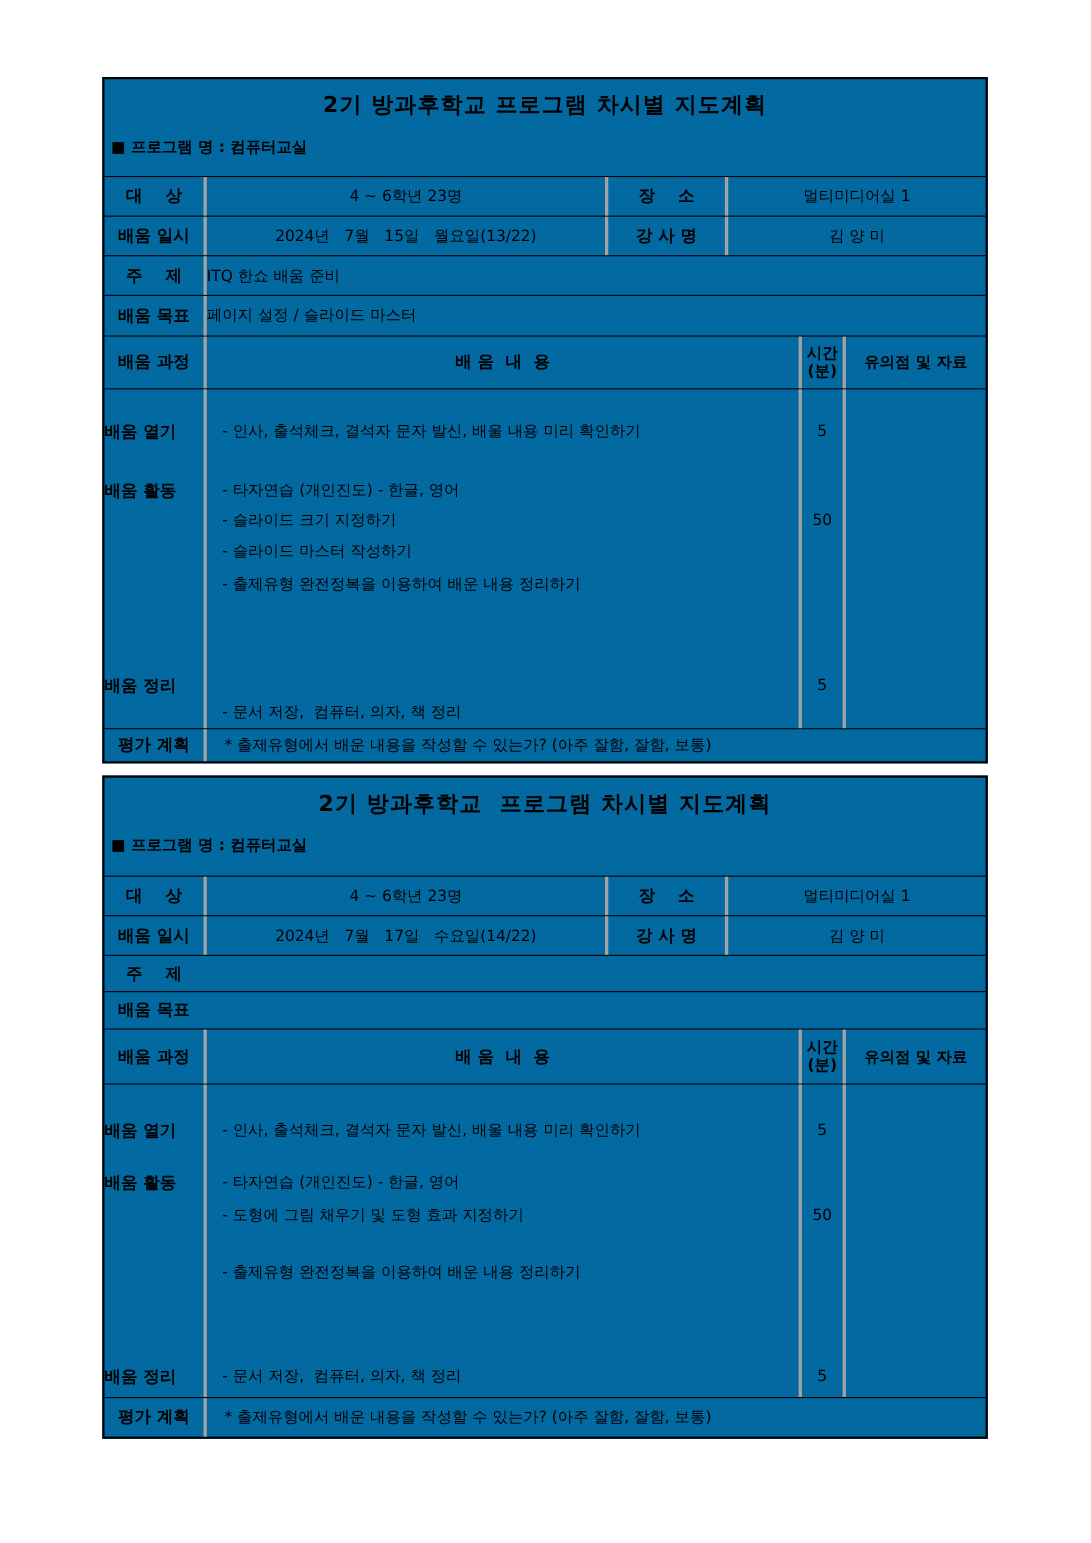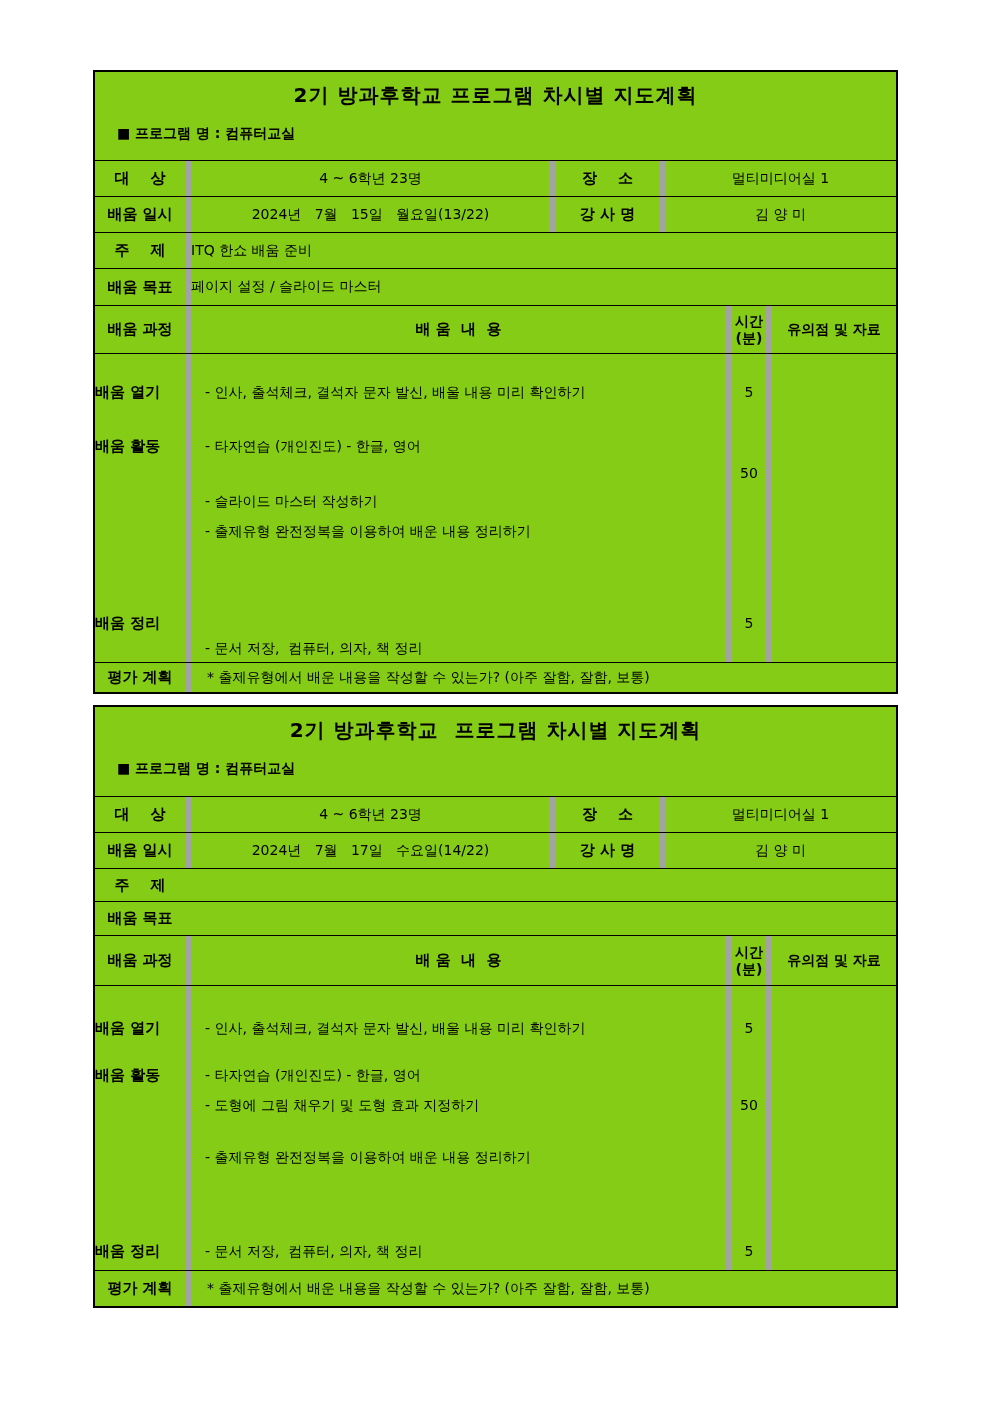--- a/index.html
+++ b/index.html
@@ -7,46 +7,46 @@
     margin: 0; padding: 0;
     width: 992px; height: 1403px;
     background: #ffffff;
     color: #000000;
     font-family: "DejaVu Sans", "Liberation Sans", sans-serif;
   }
   .sheet {
     width: 805px;
     margin-left: 93px;
     border: 2px solid #000;
-    background: #84cc16;
+    background: #0369a1;
   }
   .sheet.t1 { margin-top: 70px; }
   .sheet.t2 { margin-top: 11px; }
 
   .row { display: flex; border-top: 1px solid #000; }
   .title-block { display: block; border-top: none; }
 
   .cell { display: flex; align-items: center; min-width: 0; }
-  .cell + .cell { border-left: 6px solid #a3a3a3; }
+  .cell + .cell { border-left: 3px solid #a3a3a3; }
 
   .label-cell {
     width: 90px; justify-content: center;
     font-weight: bold; font-size: 15px; white-space: pre;
   }
   .value-center { justify-content: center; font-size: 14px; white-space: pre; }
   .value-left { font-size: 14px; white-space: pre; }
 
   
   .doc-title {
     text-align: center; font-weight: bold; font-size: 20px;
     margin-top: 10px; letter-spacing: 1px; white-space: pre;
   }
   .program-line {
     font-weight: bold; font-size: 14px;
-    margin-top: 16px; padding-left: 22px; white-space: pre;
+    margin-top: 16px; padding-left: 6px; white-space: pre;
   }
   .t1 .title-block { height: 78px; }
   .t2 .title-block { height: 79px; }
 
   
   .info-row { height: 36px; }
   .t1 .topic-row { height: 36px; } .t2 .topic-row { height: 33px; }
   .t1 .goal-row  { height: 37px; } .t2 .goal-row  { height: 34px; }
   .t1 .process-row { height: 48px; } .t2 .process-row { height: 50px; }
   .t1 .body-row { height: 309px; } .t2 .body-row { height: 285px; }
@@ -135,20 +135,21 @@
 
   <div class="row body-row">
     <div class="cell body-col label-cell">
       <div class="abs blabel pos-open">배움 열기</div>
       <div class="abs blabel pos-a0">배움 활동</div>
       <div class="abs blabel pos-close">배움 정리</div>
     </div>
     <div class="cell body-col w-content">
       <div class="abs line pos-open">- 인사, 출석체크, 결석자 문자 발신, 배울 내용 미리 확인하기</div>
       <div class="abs line pos-a0">- 타자연습 (개인진도) - 한글, 영어</div>
+      <div class="abs line pos-a1">- 슬라이드 크기 지정하기</div>
       <div class="abs line pos-a2">- 슬라이드 마스터 작성하기</div>
       <div class="abs line pos-a3">- 출제유형 완전정복을 이용하여 배운 내용 정리하기</div>
       <div class="abs line pos-close-text">- 문서 저장,  컴퓨터, 의자, 책 정리</div>
     </div>
     <div class="cell body-col w-time">
       <div class="abs center pos-open">5</div>
       <div class="abs center pos-a1">50</div>
       <div class="abs center pos-close">5</div>
     </div>
     <div class="cell body-col w-notes"></div>

